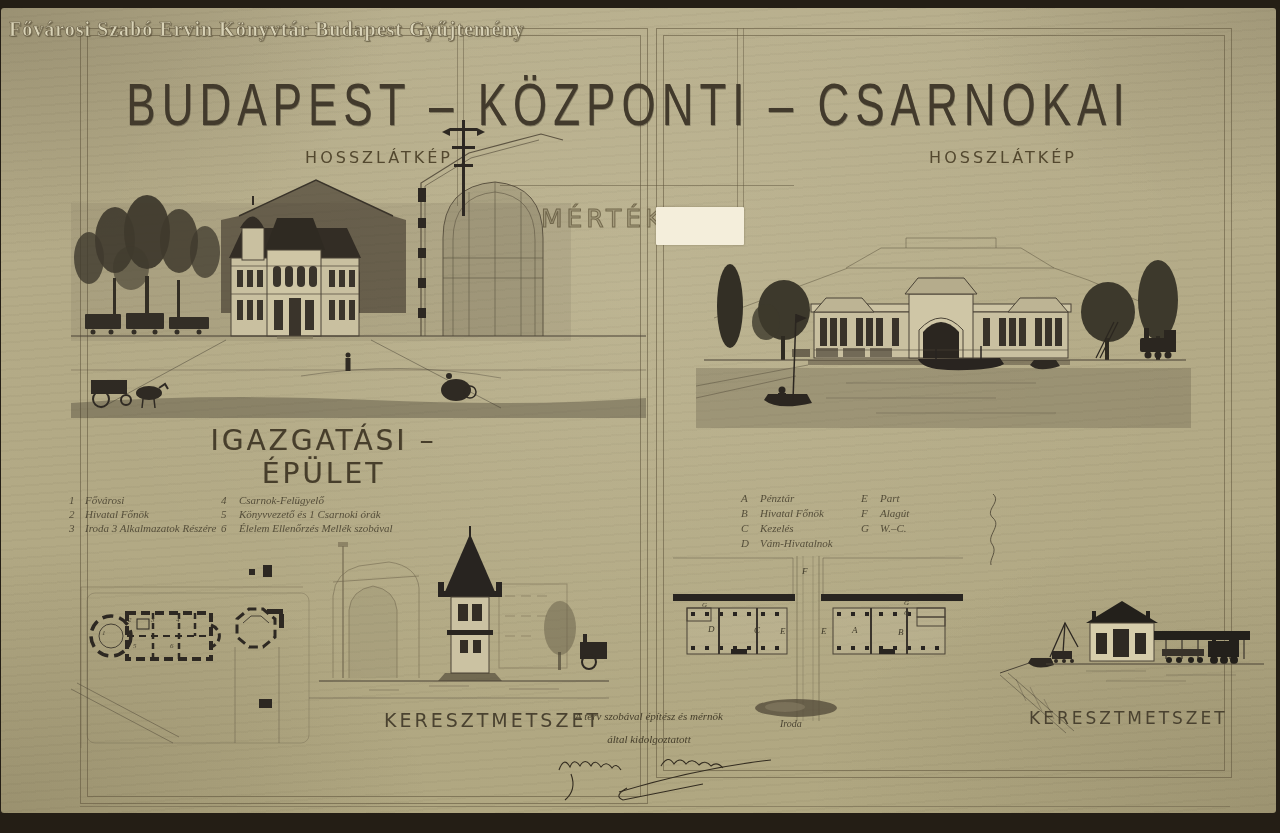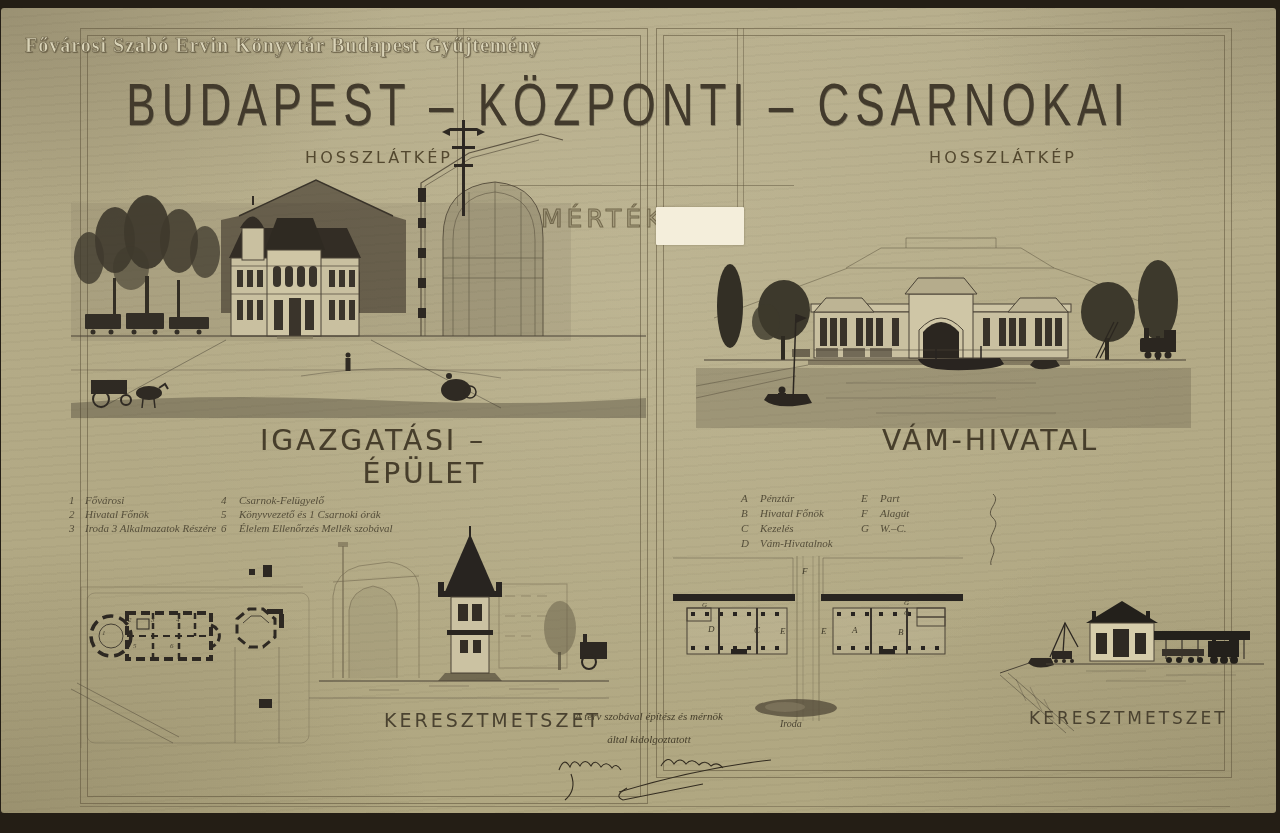--- a/index.html
+++ b/index.html
@@ -12,36 +12,36 @@
       radial-gradient(ellipse at 100% 0%, rgba(55,45,28,.16), transparent 18%),
       radial-gradient(ellipse at 100% 100%, rgba(55,45,28,.16), transparent 26%),
       radial-gradient(ellipse at 0% 100%, rgba(55,45,28,.18), transparent 24%),
       repeating-linear-gradient(176deg, rgba(40,32,18,.03) 0 2px, transparent 2px 9px),
       linear-gradient(#b6ad8b,#b0a781);}
   
   .fr{position:absolute;border:1px solid rgba(92,82,59,.55);}
   .vline{position:absolute;width:1px;background:rgba(104,94,70,.5);}
   .hline{position:absolute;height:1px;background:rgba(104,94,70,.5);}
   
-  .watermark{position:absolute;left:24px;top:10px;font:bold 20px "Liberation Serif",serif;
+  .watermark{position:absolute;left:8px;top:10px;font:bold 20px "Liberation Serif",serif;
     color:#d9d3b7;-webkit-text-stroke:.6px #6b6148;letter-spacing:1px;
-    text-shadow:1px 1px 1px rgba(66,56,36,.55);margin-top:16px;}
+    text-shadow:1px 1px 1px rgba(66,56,36,.55);}
   
   .title{position:absolute;left:70px;top:64px;width:1115px;text-align:center;white-space:nowrap;
     font-family:"Liberation Sans",sans-serif;font-size:44px;font-weight:400;letter-spacing:6px;
     color:#423a2c;transform:scaleY(1.33);transform-origin:top center;
     text-shadow:.5px .5px 0 rgba(30,24,14,.35);}
   .viewlabel{position:absolute;width:210px;text-align:right;font-family:"DejaVu Sans",sans-serif;
     font-size:16px;letter-spacing:3px;color:#53482f;font-weight:500;}
   .mertek{position:absolute;left:540px;top:196px;font-family:"DejaVu Sans",sans-serif;
     font-size:25px;letter-spacing:4px;font-weight:500;color:rgba(150,140,112,.55);
     -webkit-text-stroke:1px #746a4e;}
   .patch{position:absolute;left:655px;top:199px;width:88px;height:38px;background:#f4eedb;
     border-radius:1px;box-shadow:0 0 2px rgba(80,70,45,.5);}
-  .h2{position:absolute;text-align:right;font-family:"DejaVu Sans",sans-serif;font-size:28px;
+  .h2{position:absolute;text-align:center;font-family:"DejaVu Sans",sans-serif;font-size:28px;
     letter-spacing:3px;color:#473e2b;font-weight:500;text-shadow:.4px .4px 0 rgba(30,24,14,.3);}
   .kslabel{position:absolute;font-family:"DejaVu Sans",sans-serif;letter-spacing:3px;
     color:#4a4230;font-weight:400;}
   .legend{position:absolute;font-style:italic;color:#554e3a;font-size:11px;line-height:13px;}
   .lg-left{left:68px;top:486px;display:grid;grid-template-columns:12px 132px 14px auto;
     column-gap:4px;row-gap:1px;}
   .lg-right{left:740px;top:484px;display:grid;grid-template-columns:16px 98px 16px auto;
     column-gap:3px;row-gap:2px;}
   .lk{font-style:italic;}
   .pl{position:absolute;font-style:italic;color:#3f3a2a;font-size:9px;}
@@ -67,21 +67,20 @@
   <div class="vline" style="left:462px;top:20px;height:178px;"></div>
   <div class="vline" style="left:736px;top:20px;height:205px;"></div>
   <div class="vline" style="left:742px;top:20px;height:205px;"></div>
   <div class="hline" style="left:499px;top:177px;width:294px;background:rgba(96,86,62,.5);"></div>
 
   <div class="title">BUDAPEST – KÖZPONTI – CSARNOKAI</div>
   <div class="viewlabel" style="left:242px;top:140px;">HOSSZLÁTKÉP</div>
   <div class="viewlabel" style="left:866px;top:140px;">HOSSZLÁTKÉP</div>
   <div class="mertek">MÉRTÉK:</div>
   <div class="h2" style="left:160px;top:416px;width:325px;">IGAZGATÁSI – ÉPÜLET</div>
-  <div class="h2" style="left:858px;top:416px;width:240px;">VÁM-HIVATAL</div>
 
   <svg style="left:70px;top:100px;" width="575" height="310" viewBox="0 0 575 310">
     <rect x="0" y="95" width="500" height="138" fill="rgba(80,72,58,.10)"></rect>
     <g fill="#3f3a2d">
       <ellipse cx="18" cy="150" rx="15" ry="26" opacity=".8"></ellipse>
           <ellipse cx="44" cy="132" rx="20" ry="33" opacity=".9"></ellipse>
       <ellipse cx="76" cy="124" rx="23" ry="37" opacity=".95"></ellipse>
           <ellipse cx="108" cy="133" rx="19" ry="32" opacity=".85"></ellipse>
       <ellipse cx="134" cy="144" rx="15" ry="26" opacity=".75"></ellipse>
           <ellipse cx="60" cy="160" rx="18" ry="22" opacity=".6"></ellipse>

